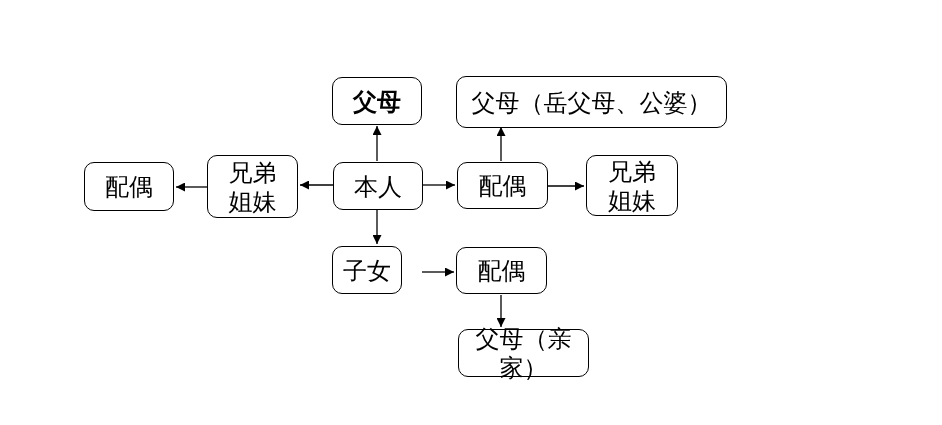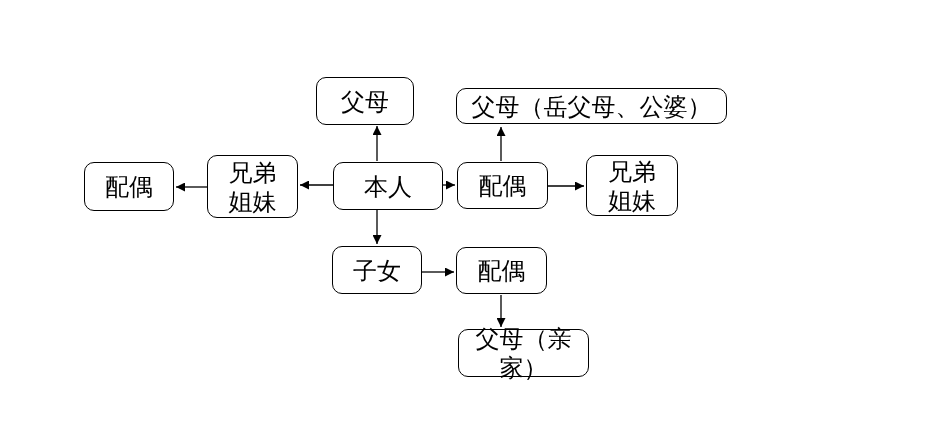--- a/index.html
+++ b/index.html
@@ -53,35 +53,35 @@
     <line x1="333" y1="185" x2="300" y2="185" stroke="#000000" stroke-width="1.3" marker-end="url(#arrow)"></line>
     <line x1="207" y1="187" x2="176" y2="187" stroke="#000000" stroke-width="1.3" marker-end="url(#arrow)"></line>
     <line x1="423" y1="185" x2="455" y2="185" stroke="#000000" stroke-width="1.3" marker-end="url(#arrow)"></line>
     <line x1="501" y1="161" x2="501" y2="127" stroke="#000000" stroke-width="1.3" marker-end="url(#arrow)"></line>
     <line x1="548" y1="186" x2="584" y2="186" stroke="#000000" stroke-width="1.3" marker-end="url(#arrow)"></line>
     <line x1="377" y1="210" x2="377" y2="244" stroke="#000000" stroke-width="1.3" marker-end="url(#arrow)"></line>
     <line x1="422" y1="272" x2="454" y2="272" stroke="#000000" stroke-width="1.3" marker-end="url(#arrow)"></line>
     <line x1="501" y1="295" x2="501" y2="327" stroke="#000000" stroke-width="1.3" marker-end="url(#arrow)"></line>
   </svg>
 
-  <div class="node" style="left:316px; top:77px;  width:98px;  height:48px;">父母</div>
+  <div class="node" style="left:332px; top:77px;  width:90px;  height:48px;font-weight:bold;">父母</div>
 
-  <div class="node" style="left:456px; top:88px;  width:271px; height:36px;">父母（岳父母、公婆）</div>
+  <div class="node" style="left:456px; top:76px;  width:271px; height:52px;">父母（岳父母、公婆）</div>
 
   <div class="node" style="left:84px;  top:162px; width:90px;  height:49px;">配偶</div>
 
   <div class="node" style="left:207px; top:155px; width:91px;  height:63px;">兄弟
 姐妹</div>
 
-  <div class="node" style="left:333px; top:162px; width:110px;  height:48px;">本人</div>
+  <div class="node" style="left:333px; top:162px; width:90px;  height:48px;">本人</div>
 
   <div class="node" style="left:457px; top:162px; width:91px;  height:47px;">配偶</div>
 
   <div class="node" style="left:586px; top:155px; width:92px;  height:61px;">兄弟
 姐妹</div>
 
-  <div class="node" style="left:332px; top:246px; width:90px;  height:48px;">子女</div>
+  <div class="node" style="left:332px; top:246px; width:70px;  height:48px;">子女</div>
 
   <div class="node" style="left:456px; top:247px; width:91px;  height:47px;">配偶</div>
 
   <div class="node" style="left:458px; top:329px; width:131px; height:48px;">父母（亲家）</div>
 
 </div>
 
 </body></html>

